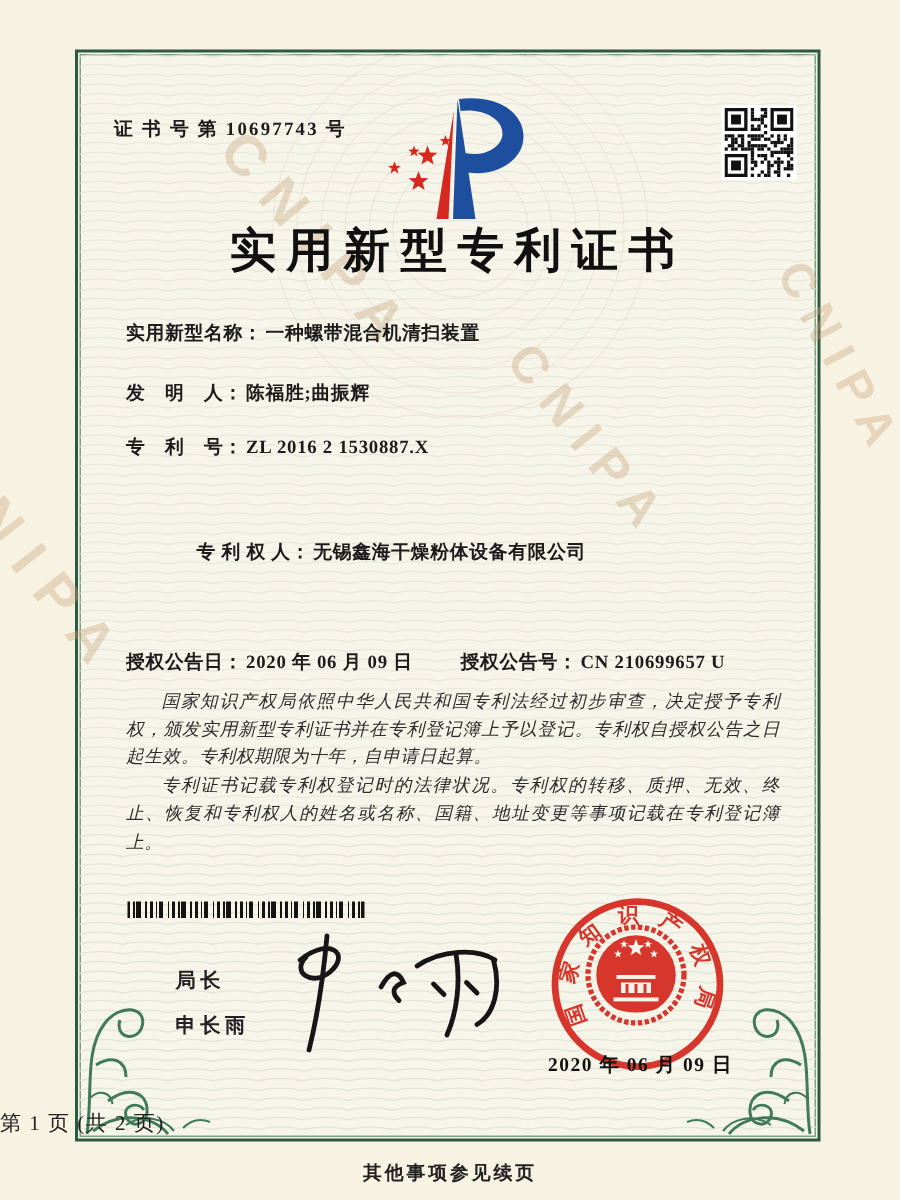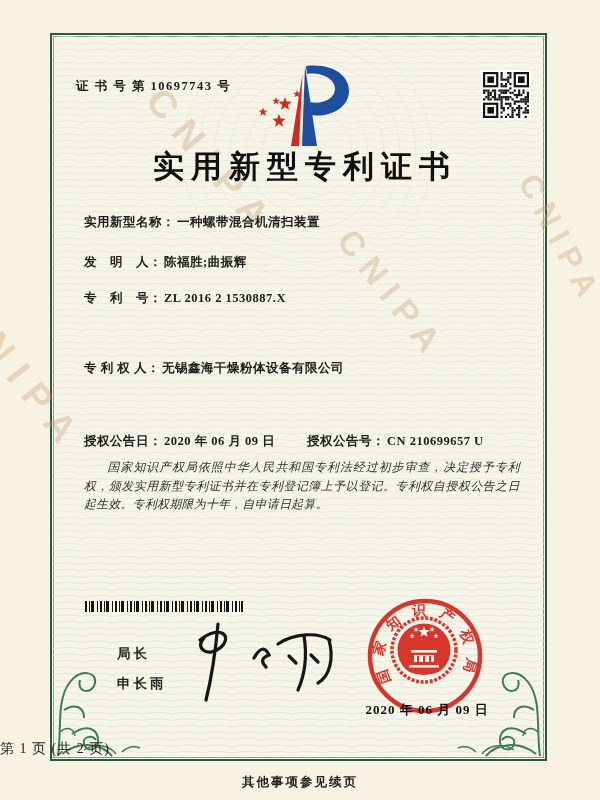--- a/index.html
+++ b/index.html
@@ -32,21 +32,21 @@
   .cert-no { position:absolute; left:76px; top:78px; font-size:12.5px; letter-spacing:1.5px; font-weight:600; }
   .qr { position:absolute; left:481px; top:70px; width:50px; height:50px; background:#fff; padding:2px; }
   .logo { position:absolute; left:254px; top:58px; width:104px; height:94px; }
   .title { position:absolute; left:0; right:0; top:146px; text-align:center;
            font-size:31px; font-weight:700; letter-spacing:7px; color:#101010;padding-left:10px; }
 
   .field { position:absolute; left:84px; font-size:12.5px; font-weight:600; letter-spacing:0.5px; }
   .field .lbl { white-space:pre; }
   .field .val { margin-left:2px; }
   .f-name  { top:214px; } .f-inv { top:254px; } .f-no { top:290px; }
-  .f-app   { top:326px; } .f-own { top:360px; }
+  .f-app   { top:326px; } .f-own { top:360px;margin-left:47px; }
   .f-addr  { top:396px; width:436px; display:flex; }
   .f-addr .val { width:342px; line-height:16px; }
   .f-grant { top:433px; width:436px; }
   .pair-b  { position:absolute; left:223px; top:0; white-space:nowrap; }
 
   .body-text { position:absolute; left:84px; top:458px; width:436px;
                font-size:11.8px; line-height:18.7px; letter-spacing:0.4px;
                color:#2c2c2c; text-align:justify;font-style:italic; }
   .body-text p { text-indent:2em; }
 
@@ -383,20 +383,21 @@
     </div>
     <div class="field f-grant">
       <span class="lbl">授权公告日：</span><span class="val">2020 年 06 月 09 日</span>
       <span class="pair-b">
         <span class="lbl">授权公告号：</span><span class="val">CN 210699657 U</span>
       </span>
     </div>
 
     <div class="body-text">
       <p>国家知识产权局依照中华人民共和国专利法经过初步审查，决定授予专利权，颁发实用新型专利证书并在专利登记簿上予以登记。专利权自授权公告之日起生效。专利权期限为十年，自申请日起算。</p>
+      <p>专利证书记载专利权登记时的法律状况。专利权的转移、质押、无效、终止、恢复和专利权人的姓名或名称、国籍、地址变更等事项记载在专利登记簿上。</p>
     </div>
 
     <div class="barcode"></div>
     <div class="signer signer-title">局长</div>
     <div class="signer signer-name">申长雨</div>
 
     <svg class="signature" viewBox="0 0 168 96" fill="none" stroke="#161616" stroke-width="3.2" stroke-linecap="round">
       <path d="M40,10 C38,32 34,62 28,86"></path>
       <path d="M22,26 C42,10 56,22 42,34 C30,44 16,34 26,24"></path>
       <path d="M76,44 q9,-16 15,-3 q-11,4 -3,12"></path>

